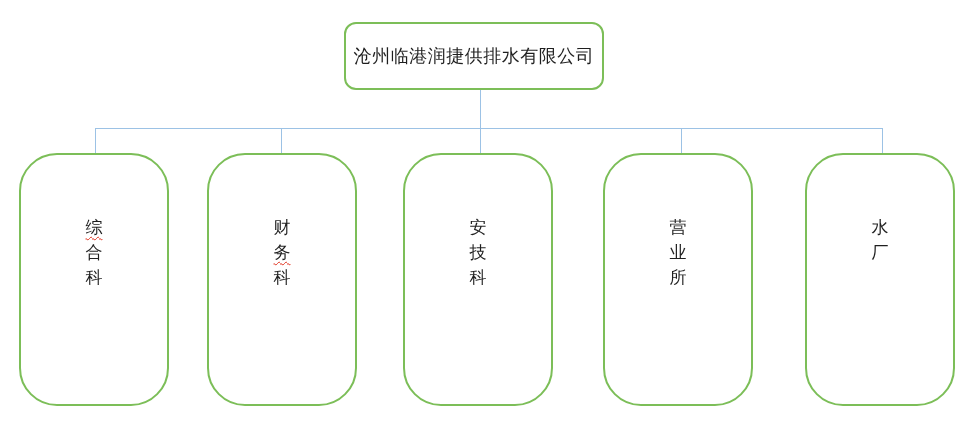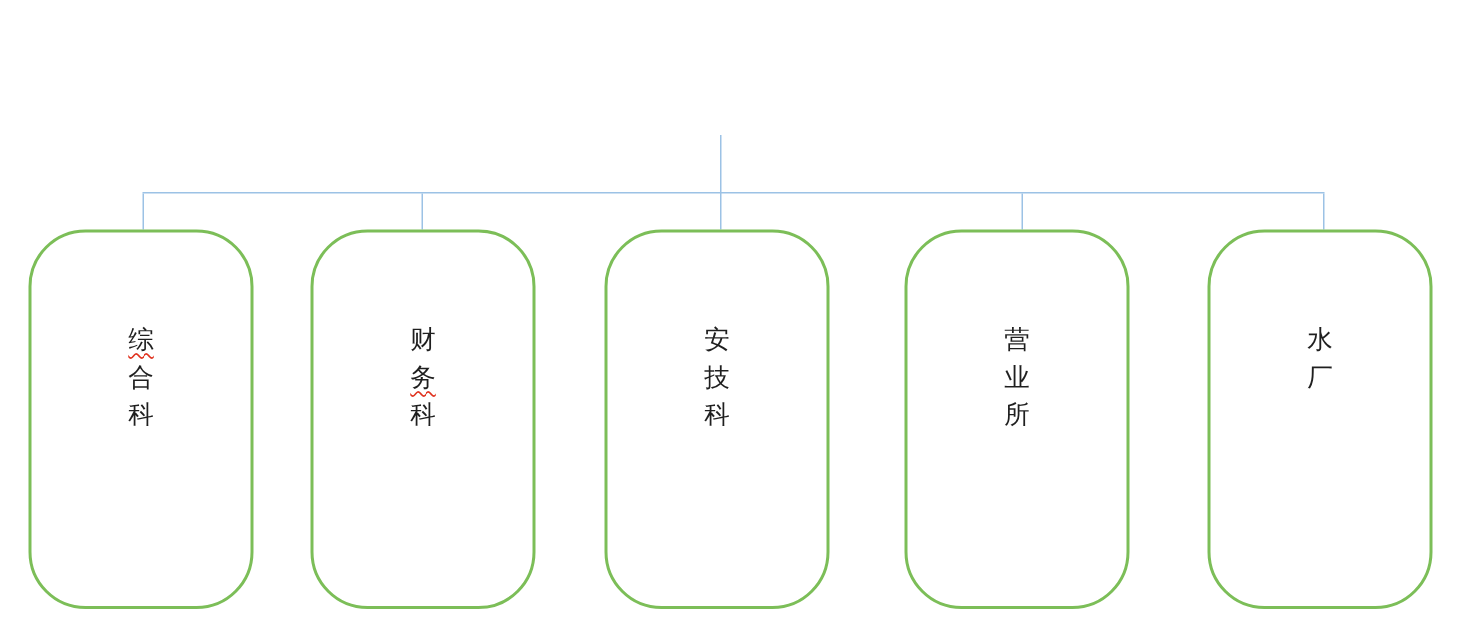--- a/index.html
+++ b/index.html
@@ -72,20 +72,23 @@
     text-decoration-thickness: 1px;
     text-underline-offset: 3px;
     text-decoration-skip-ink: none;
   }
 </style>
 </head>
 <body>
 
 <div class="canvas">
 
+  <div class="root-box">
+    <span class="root-label">沧州临港润捷供排水有限公司</span>
+  </div>
 
   <div class="line stem"></div>
   <div class="line hline"></div>
   <div class="line drop d1"></div>
   <div class="line drop d2"></div>
   <div class="line drop d4"></div>
   <div class="line drop d5"></div>
 
   <div class="dept-box b1">
     <div class="dept-text">

